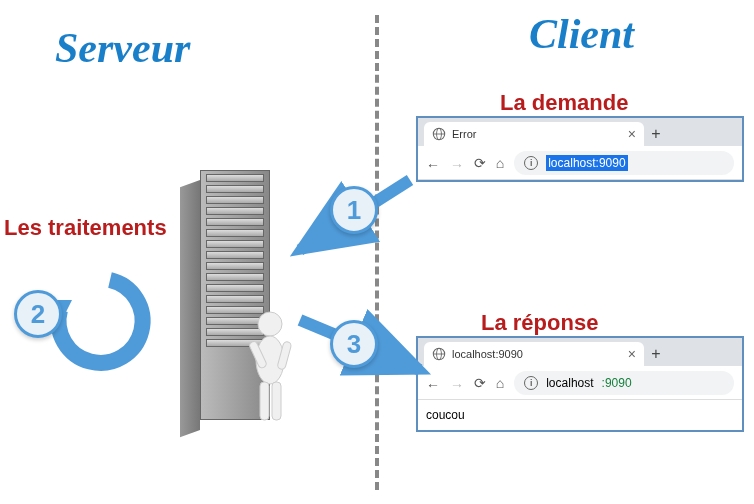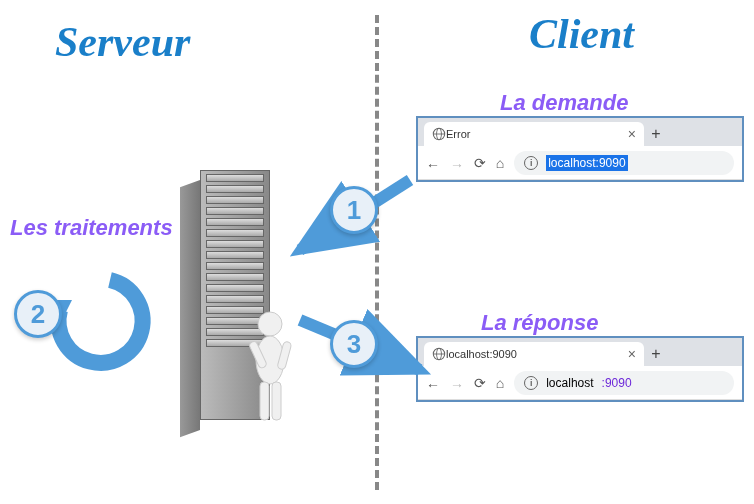--- a/index.html
+++ b/index.html
@@ -1,58 +1,58 @@
 <!DOCTYPE html>
 <html><head>
 <meta charset="utf-8">
 <style>
   * { box-sizing: border-box; margin: 0; padding: 0; }
   body { width: 754px; height: 504px; font-family: Arial, sans-serif; position: relative; background: white; overflow: hidden; }
   
   .heading { font-family: Georgia, 'Times New Roman', serif; font-style: italic; font-weight: bold; font-size: 42px; color: #1a7fc9; position: absolute; }
-  .subheading { font-family: Arial, sans-serif; font-weight: bold; font-size: 22px; color: #8b5cf6; position: absolute; font-style: italic; }
+  .subheading { font-family: Arial, sans-serif; font-weight: bold; font-size: 22px; color: #b91c1c; position: absolute; }
   
   .divider { position: absolute; left: 375px; top: 15px; height: 475px; border-left: 4px dashed #888; }
   
   .step-badge { position: absolute; width: 48px; height: 48px; border-radius: 50%; background: #e8f0f8; border: 3px solid #4f9bd9; display: flex; align-items: center; justify-content: center; font-weight: bold; font-size: 26px; color: #4f9bd9; box-shadow: 0 2px 4px rgba(0,0,0,0.2); }
   
   .browser { position: absolute; border: 2px solid #5f8fbf; background: white; }
   .browser-tab-row { height: 28px; background: #dee1e6; display: flex; align-items: flex-end; padding-left: 6px; }
-  .browser-tab { background: white; height: 24px; border-radius: 6px 6px 0 0; display: flex; align-items: center; padding: 0 8px; font-size: 11px; color: #333; gap: 0; flex: 1; max-width: 220px; text-align: center; }
+  .browser-tab { background: white; height: 24px; border-radius: 6px 6px 0 0; display: flex; align-items: center; padding: 0 8px; font-size: 11px; color: #333; gap: 6px; flex: 1; max-width: 220px; text-align: center; }
   .tab-close { color: #666; font-size: 14px; margin-left: auto; }
   .new-tab { width: 24px; height: 24px; display: flex; align-items: center; justify-content: center; font-size: 16px; color: #444; }
   .browser-toolbar { height: 34px; display: flex; align-items: center; padding: 0 8px; gap: 10px; border-bottom: 1px solid #ddd; }
   .nav-icon { font-size: 14px; color: #555; }
   .addr { flex: 1; height: 24px; border-radius: 12px; background: #f1f3f4; display: flex; align-items: center; padding: 0 10px; font-size: 12px; gap: 8px; }
   .addr .info { width: 14px; height: 14px; border-radius: 50%; border: 1.5px solid #666; display: inline-flex; align-items: center; justify-content: center; font-size: 9px; font-weight: bold; color: #666; }
   .addr .url-selected { background: #1a73e8; color: white; padding: 1px 2px; }
-  .addr .url-gray { color: #6d28d9; }
+  .addr .url-gray { color: #15803d; }
   .browser-body { padding: 8px; font-size: 12px; min-height: 28px; }
   
   .globe-icon { width: 14px; height: 14px; display: inline-block; }
   
   .svg-layer { position: absolute; top: 0; left: 0; width: 754px; height: 504px; pointer-events: none; }
   
   .server-rack { position: absolute; left: 180px; top: 170px; width: 110px; height: 260px; }
   .rack-body { position: absolute; left: 20px; top: 0; width: 70px; height: 250px; background: linear-gradient(to right, #bbb, #888); border: 1px solid #666; }
   .rack-side { position: absolute; left: 0; top: 10px; width: 20px; height: 250px; background: linear-gradient(to right, #999, #777); transform: skewY(-20deg); transform-origin: right; }
   .rack-slot { height: 8px; margin: 3px 5px; background: linear-gradient(to bottom, #ddd, #aaa); border: 1px solid #666; }
   
   .mannequin { position: absolute; left: 240px; top: 310px; width: 60px; height: 120px; }
 </style>
 </head>
 <body>
 
-<div class="heading" style="left:55px; top:18px;">Serveur</div>
+<div class="heading" style="left:55px; top:24px;">Serveur</div>
 <div class="heading" style="left:500px; top:10px;margin-left:29px;">Client</div>
 
 <div class="divider"></div>
 
 <div class="subheading" style="left:500px; top:90px;">La demande</div>
-<div class="subheading" style="left:10px; top:215px;">Les traitements</div>
+<div class="subheading" style="left:4px; top:215px;">Les traitements</div>
 <div class="subheading" style="left:481px; top:310px;">La réponse</div>
 
 <div class="server-rack">
   <div class="rack-side"></div>
   <div class="rack-body">
     <div class="rack-slot"></div>
       <div class="rack-slot"></div>
       <div class="rack-slot"></div>
       <div class="rack-slot"></div>
     <div class="rack-slot"></div>
@@ -121,20 +121,21 @@
     <span class="nav-icon">←</span>
     <span class="nav-icon" style="color:#bbb">→</span>
     <span class="nav-icon">⟳</span>
     <span class="nav-icon">⌂</span>
     <div class="addr">
       <span class="info">i</span>
       <span>localhost</span>
         <span class="url-gray">:9090</span>
     </div>
   </div>
+  <div class="browser-body">coucou</div>
 </div>
 
 <svg class="svg-layer">
   <defs>
     <marker id="ah" markerWidth="10" markerHeight="10" refX="6" refY="3" orient="auto">
       <path d="M0,0 L7,3 L0,6 Z" fill="#4f9bd9"></path>
     </marker>
   </defs>
 
   <line x1="410" y1="180" x2="300" y2="250" stroke="#4f9bd9" stroke-width="12" marker-end="url(#ah)"></line>

